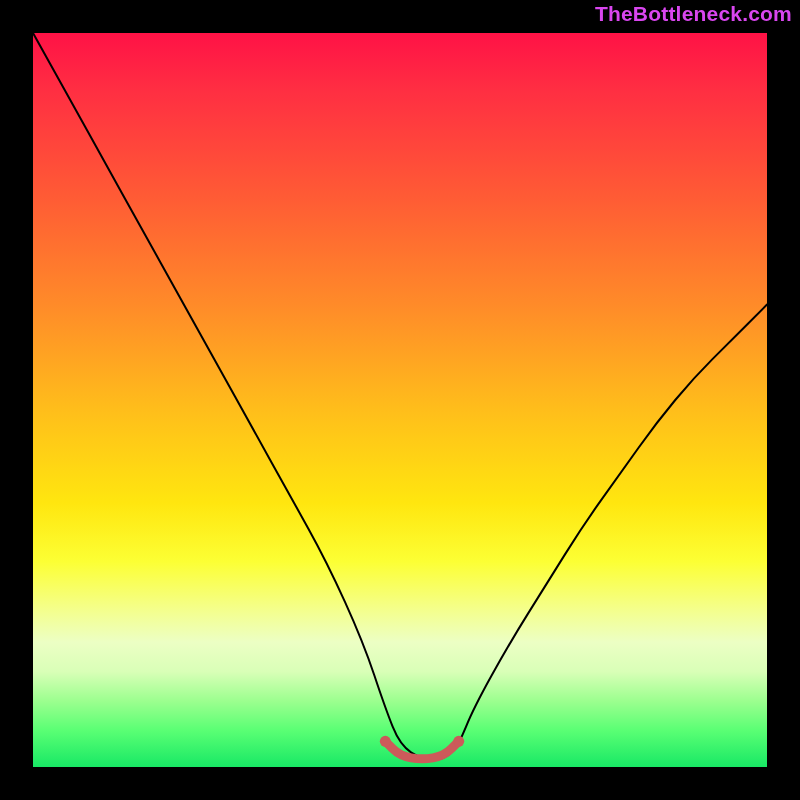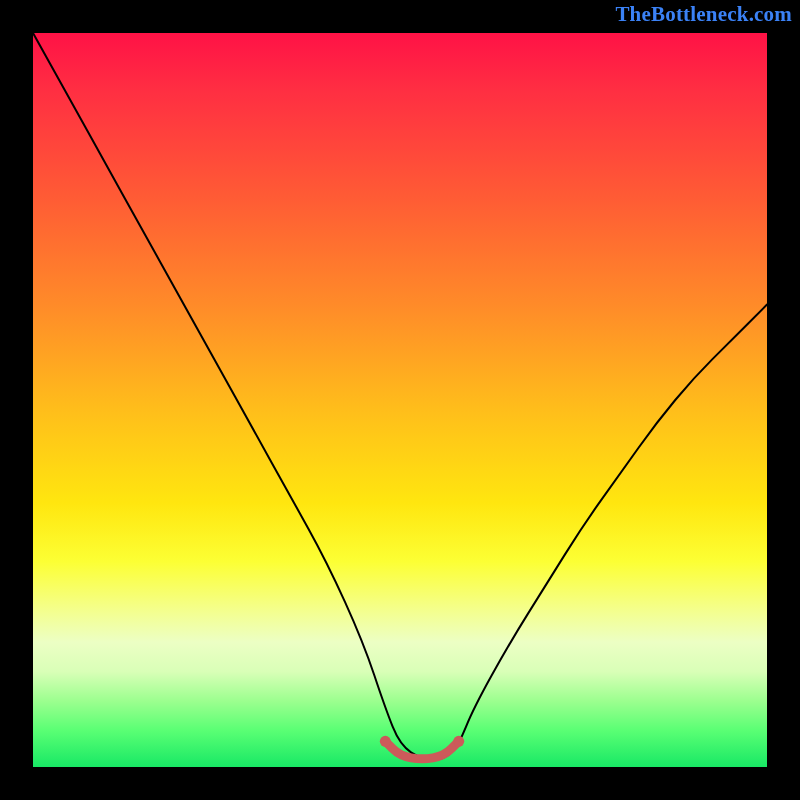--- a/index.html
+++ b/index.html
@@ -14,25 +14,24 @@
   .frame {
     position: relative;
     width: 800px;
     height: 800px;
     background: #000;
   }
   .attrib {
     position: absolute;
     top: 2px;
     right: 8px;
-    color: #3b82f6;
+    color: #d946ef;
     font-size: 21px;
     font-weight: 600;
     letter-spacing: 0.2px;
-    font-family: Liberation Serif, serif;
   }
   .plot {
     position: absolute;
     left: 33px;
     top: 33px;
     width: 734px;
     height: 734px;
     
     background: linear-gradient(
       to bottom,

